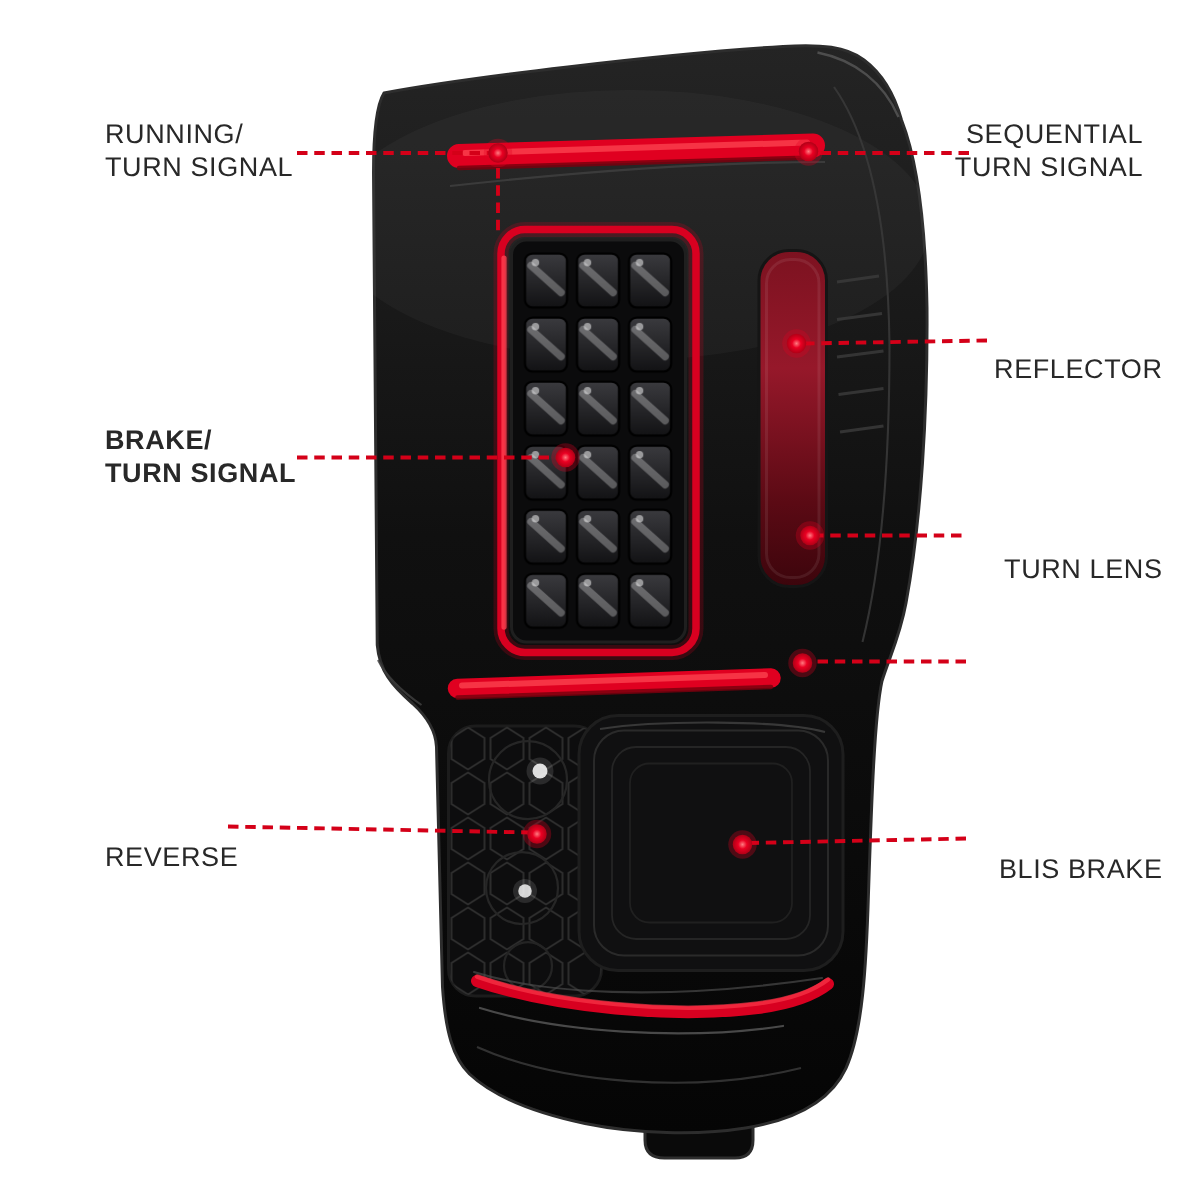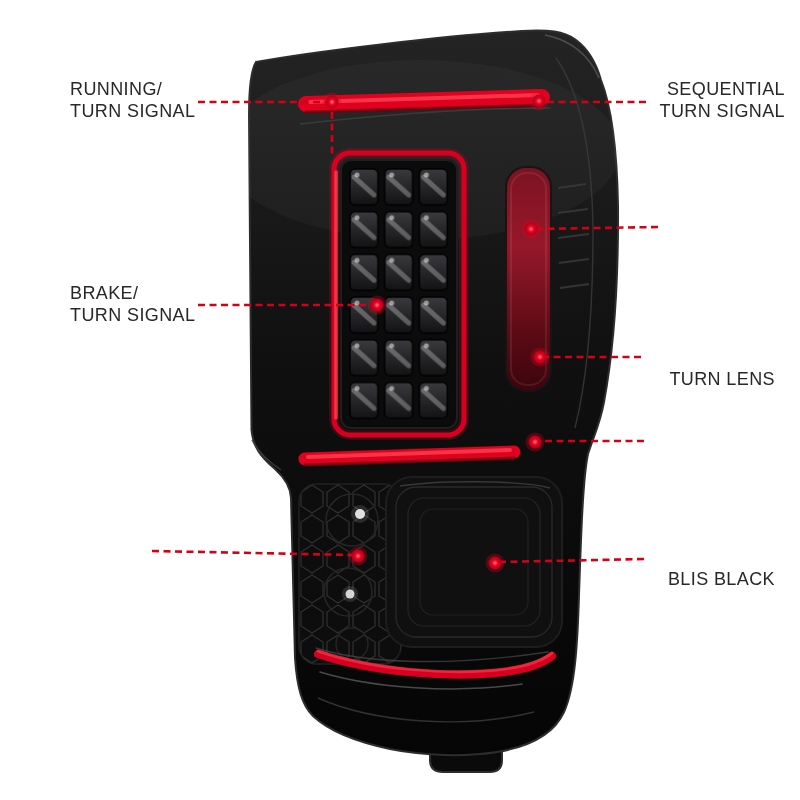--- a/index.html
+++ b/index.html
@@ -17,23 +17,23 @@
     font-size: 18px;
     line-height: 22px;
     font-weight: 500;
     letter-spacing: 0.4px;
     color: #282828;
     white-space: pre-line;
     user-select: none;
   }
   .callout.right { text-align: right; }
   .co-running   { left: 70px;  top: 56px; }
-  .co-sequential{ right: 15px; top: 56px; }
+  .co-sequential{ right: 38px; top: 56px; }
   .co-reflector { right: 25px; top: 213px; }
-  .co-brake     { left: 70px;  top: 260px; }
+  .co-brake     { left: 70px;  top: 260px; font-weight: bold; }
   .co-smoke     { right: 25px; top: 346px; }
   .co-black     { right: 25px; top: 407px; }
   .co-reverse   { left: 70px;  top: 538px; }
   .co-blis      { right: 25px; top: 546px; }
 </style>
 </head>
 <body>
 
 <div class="stage">
 
@@ -192,24 +192,30 @@
   </svg>
 
   <div class="callout co-running">
     <span>RUNNING/
 TURN SIGNAL</span>
   </div>
   <div class="callout right co-sequential">
     <span>SEQUENTIAL
 TURN SIGNAL</span>
   </div>
+  <div class="callout right co-reflector">
+    <span>REFLECTOR</span>
+  </div>
   <div class="callout co-brake">
     <span>BRAKE/
 TURN SIGNAL</span>
   </div>
   <div class="callout right co-smoke">
     <span>TURN LENS</span>
   </div>
+  <div class="callout co-reverse">
+    <span>REVERSE</span>
+  </div>
   <div class="callout right co-blis">
-    <span>BLIS BLACK</span>
+    <span>BLIS BRAKE</span>
   </div>
 
 </div>
 
 </body></html>

